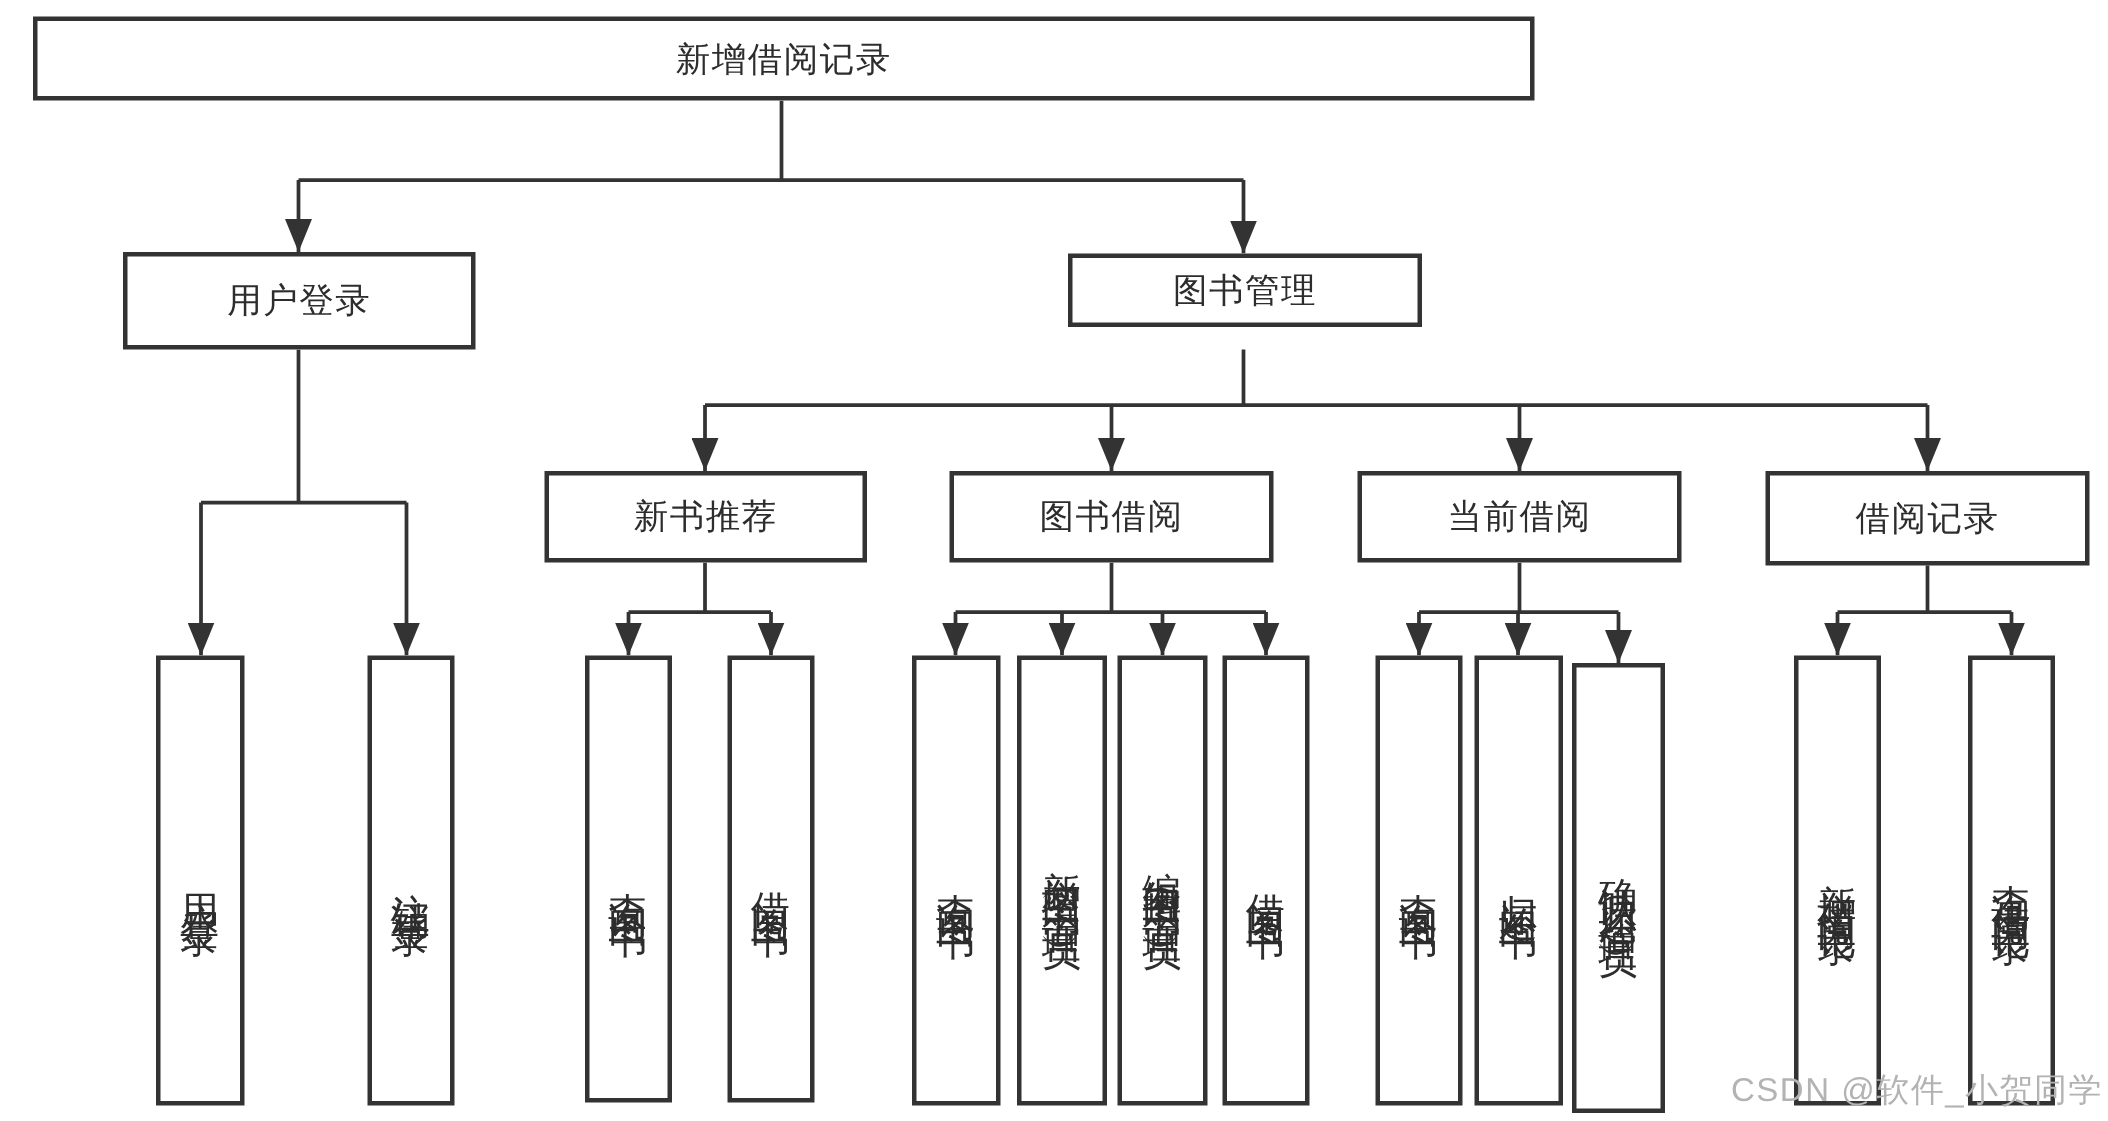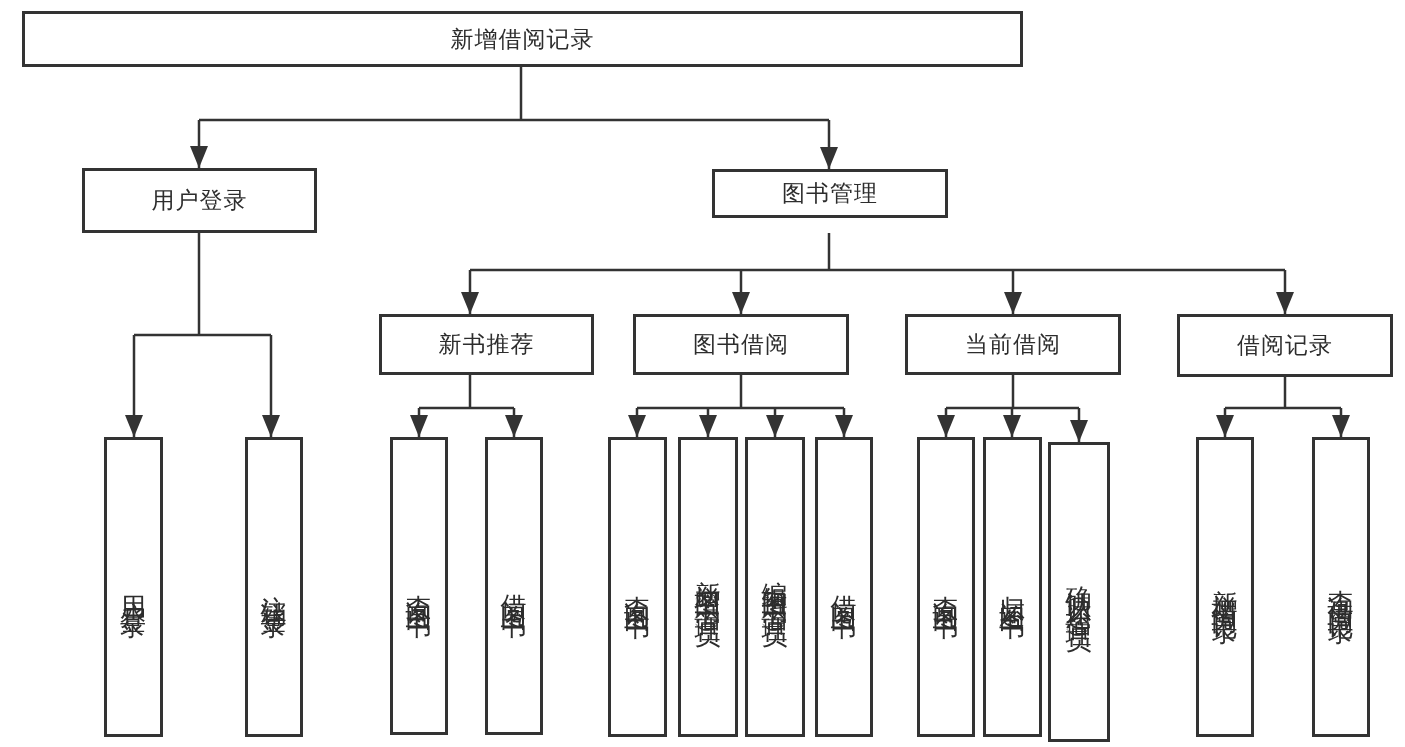--- a/index.html
+++ b/index.html
@@ -104,21 +104,21 @@
     <span>新增借阅记录</span>
   </div>
 
   <div class="box h-box" style="left:82px; top:168px; width:235px; height:65px;">
     <span>用户登录</span>
   </div>
   <div class="box h-box" style="left:712px; top:169px; width:236px; height:49px;">
     <span>图书管理</span>
   </div>
 
-  <div class="box h-box" style="left:363px; top:314px; width:215px; height:61px;margin-left:16px;">
+  <div class="box h-box" style="left:363px; top:314px; width:215px; height:61px;">
     <span>新书推荐</span>
   </div>
   <div class="box h-box" style="left:905px; top:314px; width:216px; height:61px;">
     <span>当前借阅</span>
   </div>
   <div class="box h-box" style="left:633px; top:314px; width:216px; height:61px;">
     <span>图书借阅</span>
   </div>
   <div class="box h-box" style="left:1177px; top:314px; width:216px; height:63px;">
     <span>借阅记录</span>
@@ -157,13 +157,14 @@
   <div class="box v-box" style="left:1048px; top:442px; width:62px; height:300px;">
     <span>确认归还（管理员）</span>
   </div>
   <div class="box v-box" style="left:1196px; top:437px; width:58px; height:300px;">
     <span>新增借阅记录</span>
   </div>
   <div class="box v-box" style="left:1312px; top:437px; width:58px; height:300px;">
     <span>查询借阅记录</span>
   </div>
 
+  <div class="watermark">CSDN @软件_小贺同学</div>
 </div>
 
 </body></html>

